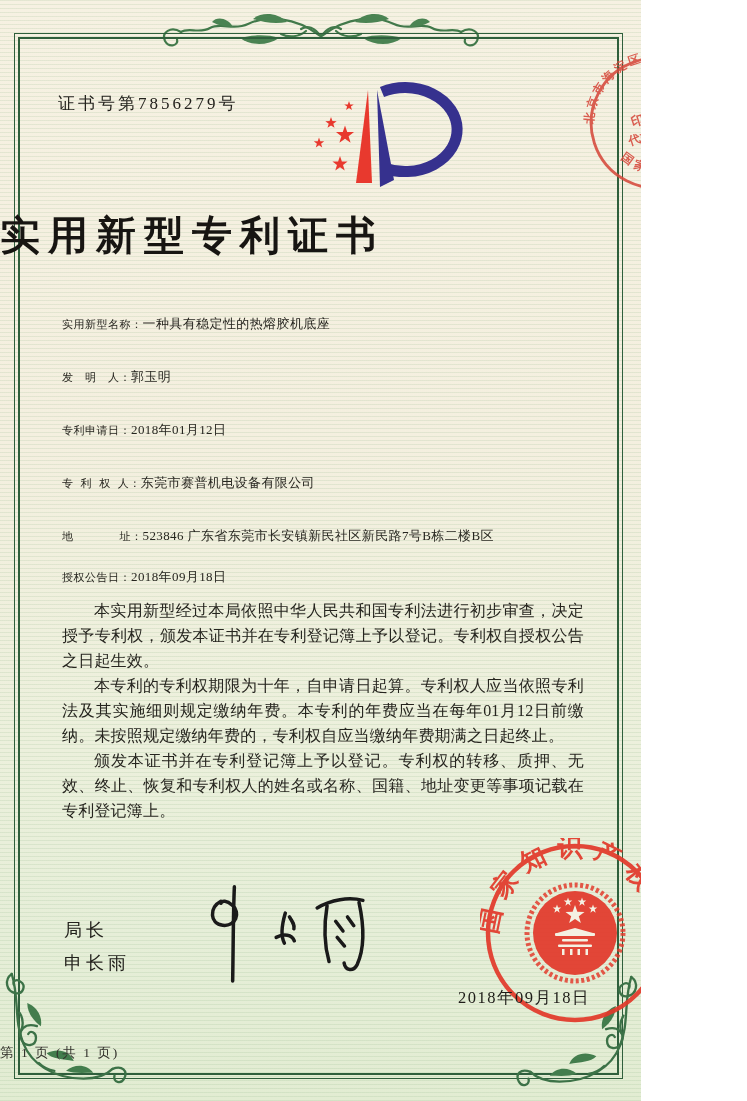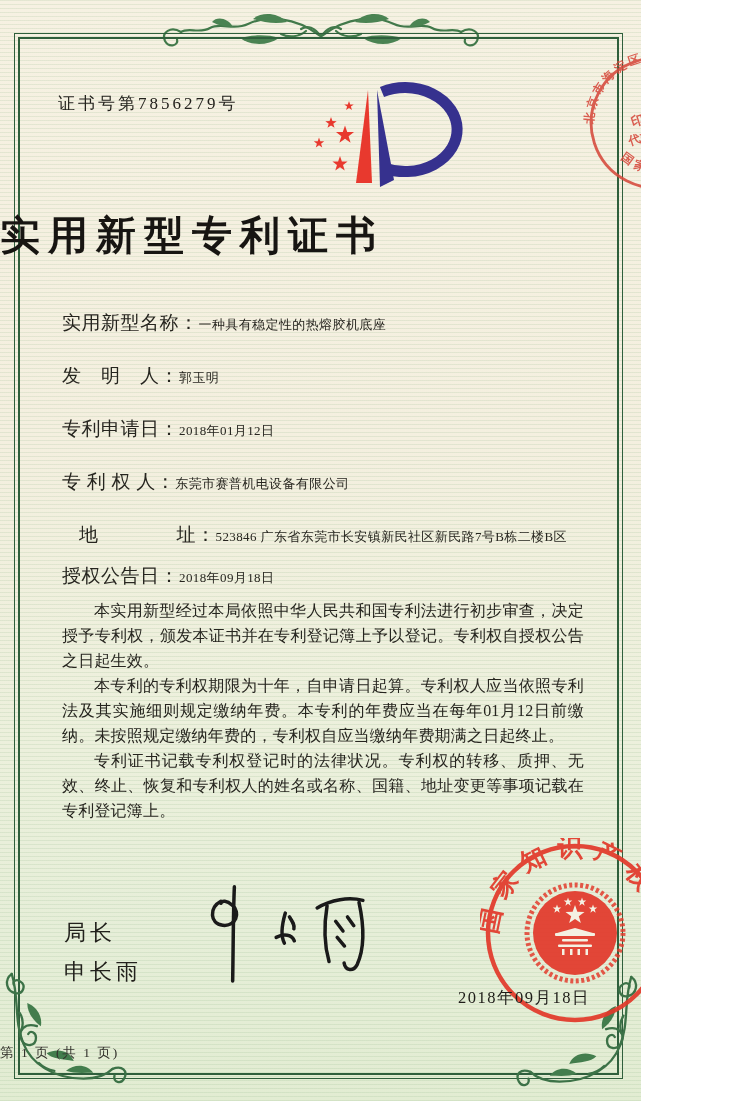--- a/index.html
+++ b/index.html
@@ -14,28 +14,28 @@
       repeating-linear-gradient(180deg, rgba(130,175,125,0.16) 0px, rgba(130,175,125,0.16) 1px, rgba(0,0,0,0) 1px, rgba(0,0,0,0) 4px),
       linear-gradient(180deg,#f6f1e2 0%,#f4efdf 40%,#ecf0dc 68%,#e6eed8 85%,#e2ecd2 100%);
   }
   .abs{position:absolute;}
   .border-outer{position:absolute;left:14px;right:18px;top:33px;bottom:22px;border:1px solid #2f5f3c;pointer-events:none;}
   .border-inner{position:absolute;left:18px;right:22px;top:37px;bottom:26px;border:2px solid #2f5f3c;pointer-events:none;}
   .cert-no{left:58px;top:92px;font-size:17px;letter-spacing:3px;color:#22211c;}
   .title{left:0;right:0;top:208px;text-align:left;font-size:40px;font-weight:700;letter-spacing:8px;color:#171512;margin:0;}
   .content{left:62px;right:57px;top:310px;font-size:16.5px;line-height:26px;color:#26251f;}
   .row{margin-bottom:25px;white-space:nowrap;}
-  .row-address{white-space:normal;max-width:535px;margin-bottom:13px;text-align:center;}
-  .lbl{font-size:19px;letter-spacing:0.5px;}
+  .row-address{white-space:normal;max-width:535px;margin-bottom:13px;}
+  .lbl{font-size:11px;letter-spacing:0.5px;font-family:Liberation Mono, monospace;}
   .val{font-size:13px;letter-spacing:0.4px;}
   .row-grant{display:flex;white-space:nowrap;margin-bottom:0;gap:32px;}
   .grant-right{margin-left:auto;}
   .paras{margin-top:7px;}
   .paras p{margin:0;font-size:16px;line-height:25px;text-align:justify;text-indent:2em;letter-spacing:0.2px;}
-  .officer{left:64px;top:918px;font-size:22px;letter-spacing:4px;color:#22211c;}
+  .officer{left:64px;top:918px;font-size:18px;letter-spacing:4px;color:#22211c;}
   .officer div{margin-bottom:9px;}
   .seal-date{left:458px;top:987px;font-size:16.5px;letter-spacing:1.5px;color:#1d1c18;}
   .footer{left:0;right:60px;top:1044px;font-size:13.5px;letter-spacing:2px;color:#33322c;}
   svg{display:block;}
   .mirror{transform:scaleX(-1);}
 </style>
 </head>
 <body>
 
 <div class="page">
@@ -138,21 +138,21 @@
       <span class="lbl">地　　　　址：</span><span class="val">523846 广东省东莞市长安镇新民社区新民路7号B栋二楼B区</span>
     </div>
     <div class="row row-grant">
       <span>
         <span class="lbl">授权公告日：</span><span class="val">2018年09月18日</span>
       </span>
     </div>
     <div class="paras">
       <p>本实用新型经过本局依照中华人民共和国专利法进行初步审查，决定授予专利权，颁发本证书并在专利登记簿上予以登记。专利权自授权公告之日起生效。</p>
       <p>本专利的专利权期限为十年，自申请日起算。专利权人应当依照专利法及其实施细则规定缴纳年费。本专利的年费应当在每年01月12日前缴纳。未按照规定缴纳年费的，专利权自应当缴纳年费期满之日起终止。</p>
-      <p>专利证书记载专利权登记时的法律状况。专利权的转移、质押、无效、终止、恢复和专利权人的姓名或名称、国籍、地址变更等事项记载在专利登记簿上。</p>
+      <p>颁发本证书并在专利登记簿上予以登记。专利权的转移、质押、无效、终止、恢复和专利权人的姓名或名称、国籍、地址变更等事项记载在专利登记簿上。</p>
     </div>
   </div>
 
   <div class="abs officer">
     <div>局长</div>
     <div>申长雨</div>
   </div>
 
   <svg class="abs" style="left:190px;top:875px;transform:rotate(-2deg);" width="195" height="115" viewBox="0 0 195 115">
     <g stroke="#1a1a1a" stroke-width="3.5" fill="none" stroke-linecap="round">

